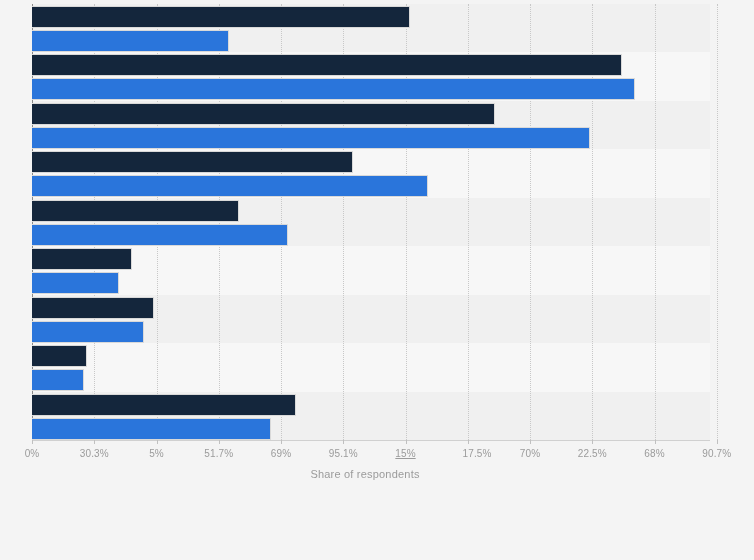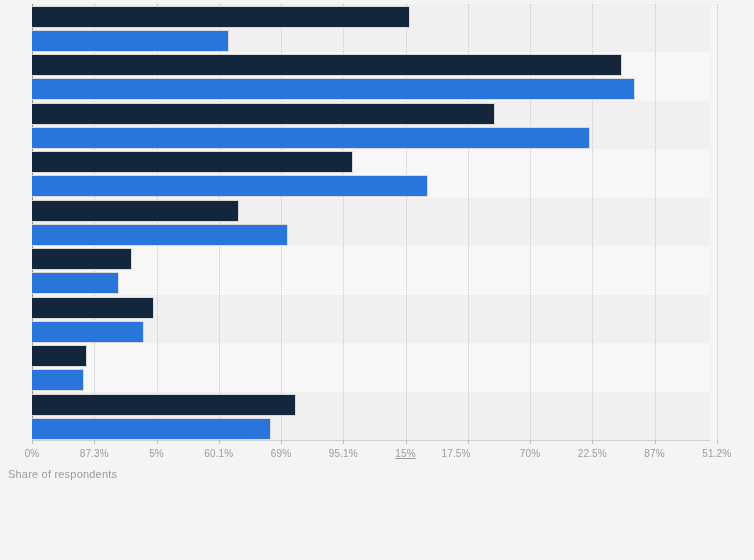--- a/index.html
+++ b/index.html
@@ -106,23 +106,23 @@
     font-size: 10px;
     color: #9b9b9b;
     white-space: nowrap;
     transform: translateX(-50%);
     letter-spacing: 0.1px;
   }
 
   #x-axis-title {
     position: absolute;
     top: 468px;
-    left: 8px;
+    left: 16px;
     width: 698px;
-    text-align: left;
+    text-align: center;
     font-size: 11px;
     color: #9b9b9b;
     letter-spacing: 0.2px;
   }
 
   #footer-strip {
     position: absolute;
     left: 0;
     top: 490px;
     width: 754px;
@@ -199,40 +199,40 @@
           <div class="bar series-1" style="left: 0px; width: 239.04px; background: rgb(42, 117, 219);"></div>
         </div>
       </div>
   </div>
 
   <div id="axis-line"></div>
   <div id="axis-ticks">
       <div class="tick-mark" style="left: 32px;"></div>
       <div class="tick-label" style="left: 32px;">0%</div>
       <div class="tick-mark" style="left: 94.25px;"></div>
-      <div class="tick-label" style="left: 94.25px;">87.3%</div>
+      <div class="tick-label" style="left: 94.25px;">30.3%</div>
       <div class="tick-mark" style="left: 156.5px;"></div>
       <div class="tick-label" style="left: 156.5px;">5%</div>
       <div class="tick-mark" style="left: 218.75px;"></div>
-      <div class="tick-label" style="left: 218.75px;">60.1%</div>
+      <div class="tick-label" style="left: 218.75px;">51.7%</div>
       <div class="tick-mark" style="left: 281px;"></div>
       <div class="tick-label" style="left: 281px;">69%</div>
       <div class="tick-mark" style="left: 343.25px;"></div>
       <div class="tick-label" style="left: 343.25px;">95.1%</div>
       <div class="tick-mark" style="left: 405.5px;"></div>
       <div class="tick-label" style="left: 405.5px; text-decoration: underline;">15%</div>
       <div class="tick-mark" style="left: 467.75px;"></div>
-      <div class="tick-label" style="left: 456px;">17.5%</div>
+      <div class="tick-label" style="left: 477px;">17.5%</div>
       <div class="tick-mark" style="left: 530px;"></div>
       <div class="tick-label" style="left: 530px;">70%</div>
       <div class="tick-mark" style="left: 592.25px;"></div>
       <div class="tick-label" style="left: 592.25px;">22.5%</div>
       <div class="tick-mark" style="left: 654.5px;"></div>
-      <div class="tick-label" style="left: 654.5px;">87%</div>
+      <div class="tick-label" style="left: 654.5px;">68%</div>
       <div class="tick-mark" style="left: 716.75px;"></div>
-      <div class="tick-label" style="left: 716.75px;">51.2%</div>
+      <div class="tick-label" style="left: 716.75px;">90.7%</div>
     </div>
 
   <div id="x-axis-title">Share of respondents</div>
 
   <div id="footer-strip"></div>
 
 </div>
 
 </body></html>

